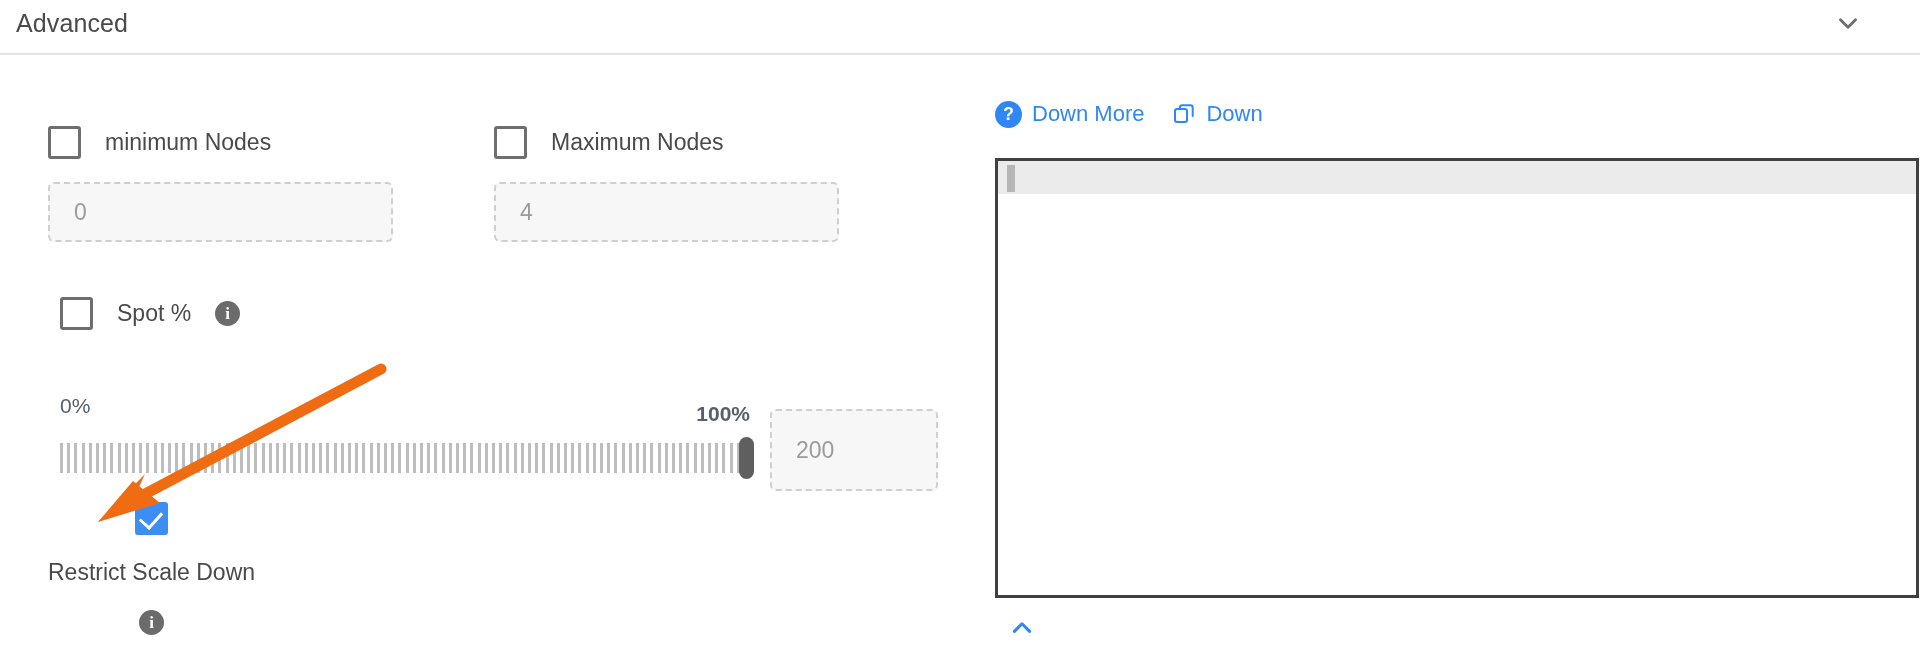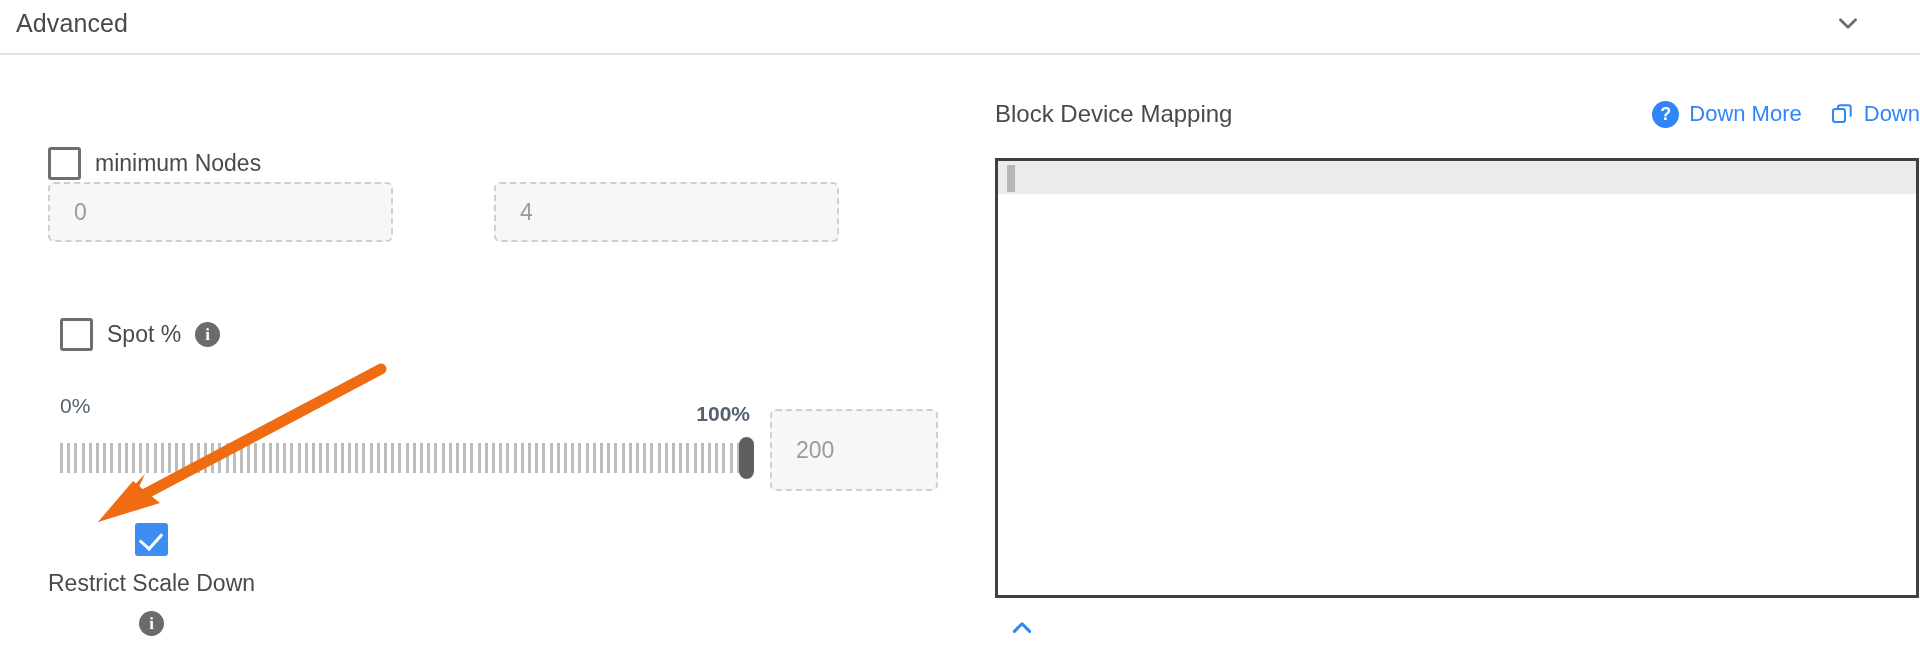--- a/index.html
+++ b/index.html
@@ -56,22 +56,21 @@
   .left-col {
     position: absolute;
     left: 0; top: 54px;
     width: 960px; height: 602px;
   }
 
   .cb-row {
     position: absolute;
     display: flex;
     align-items: center;
-    gap: 14px;
-    margin-top: 21px;
+    gap: 24px;
   }
   .checkbox {
     width: 33px; height: 33px;
     border: 3px solid #6e6e6e;
     border-radius: 3px;
     background: #ffffff;
     flex: none;
     cursor: pointer;
   }
   .checkbox.checked {
@@ -266,20 +265,24 @@
   <div class="divider"></div>
 
   <div class="left-col">
 
     <div class="cb-row" style="left:48px; top:72px;">
       <div class="checkbox"></div>
       <div class="cb-label">minimum Nodes</div>
     </div>
     <div class="dash-input" style="left:48px; top:128px; width:345px; height:60px;">0</div>
 
+    <div class="cb-row" style="left:494px; top:72px;">
+      <div class="checkbox"></div>
+      <div class="cb-label">Maximum Nodes</div>
+    </div>
     <div class="dash-input" style="left:494px; top:128px; width:345px; height:60px;">4</div>
 
     <div class="cb-row" style="left:48px; top:243px;padding-left:12px;">
       <div class="checkbox"></div>
       <div class="cb-label">Spot %</div>
       <div class="info-icon">i</div>
     </div>
 
     <div class="slider-wrap" style="left:60px; top:340px;">
       <div class="slider-labels">
@@ -295,21 +298,20 @@
 
     <div class="cb-row" style="left:48px; top:448px;flex-direction:column;">
       <div class="checkbox checked"></div>
       <div class="cb-label">Restrict Scale Down</div>
       <div class="info-icon">i</div>
     </div>
   </div>
 
   <div class="right-col">
     <div class="bdm-header">
-      <div class="bdm-title">Block Device Mapping</div>
       <div class="bdm-actions">
         <div class="link-btn">
           <div class="qmark">?</div>
           <span>Down More</span>
         </div>
         <div class="link-btn">
           <svg class="copy-ic" viewBox="0 0 24 24">
             <rect x="3" y="7" width="12" height="13" rx="2.2" fill="none" stroke="#2f86f6" stroke-width="2"></rect>
             <path d="M8 7 V5.5 A2.2 2.2 0 0 1 10.2 3.3 H18.5 A2.2 2.2 0 0 1 20.7 5.5 V14" fill="none" stroke="#2f86f6" stroke-width="2" stroke-linecap="round"></path>
           </svg>

